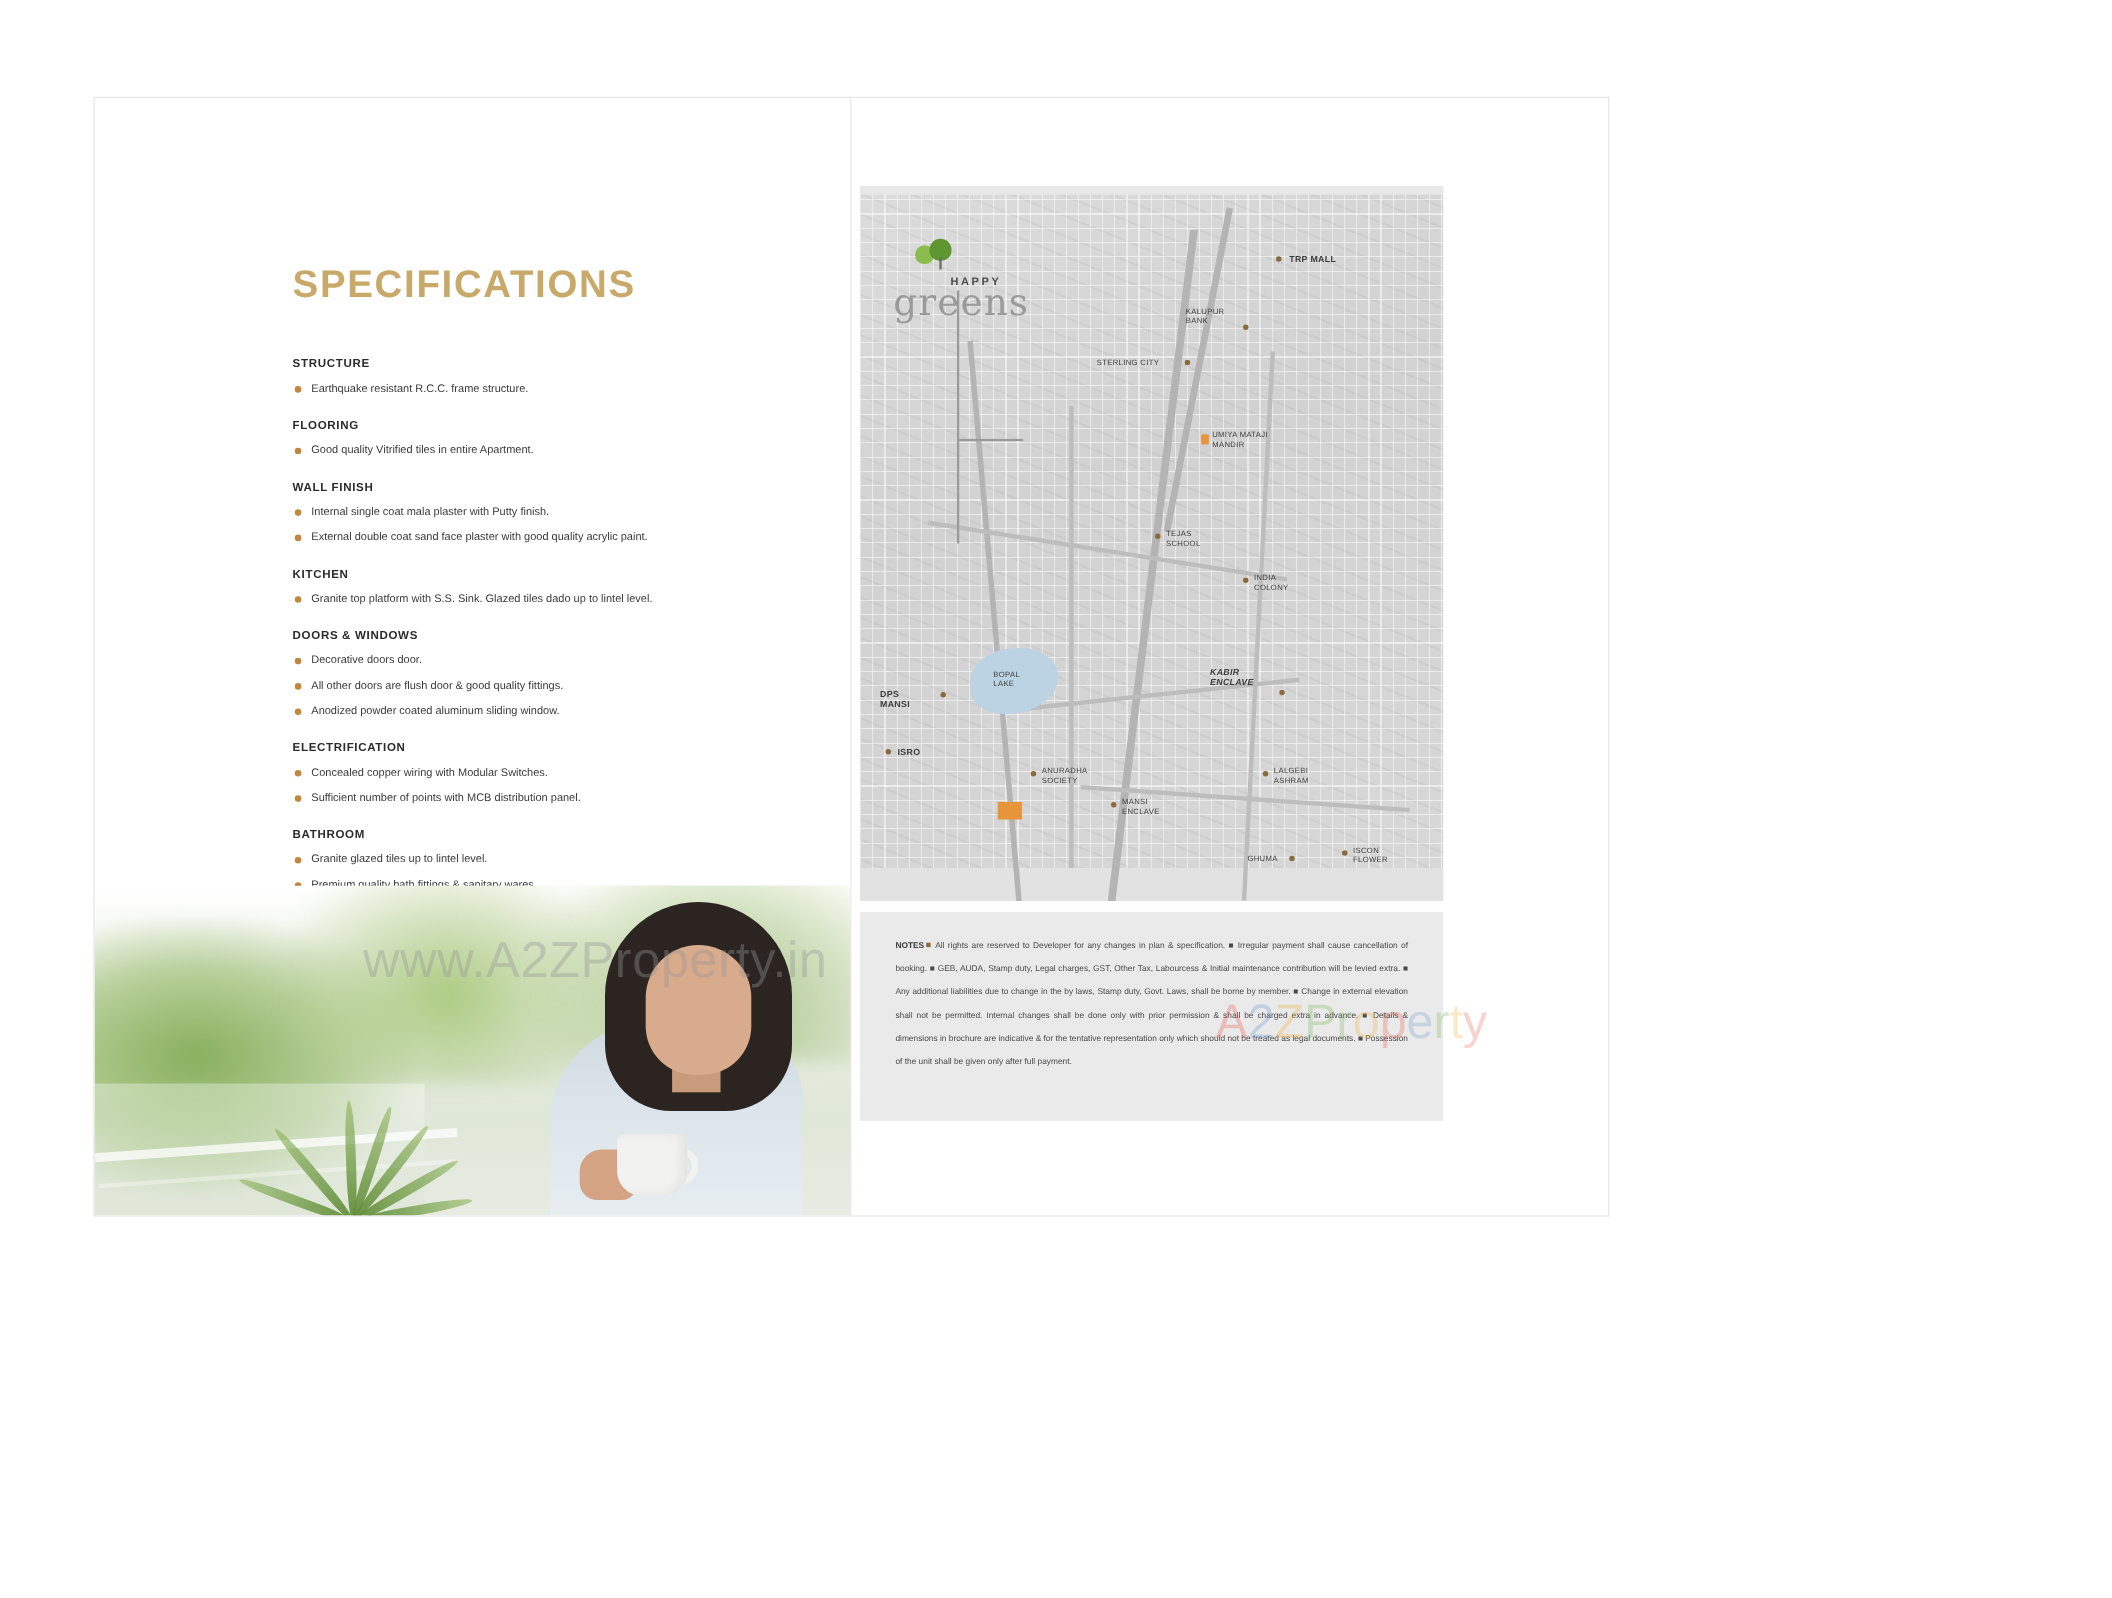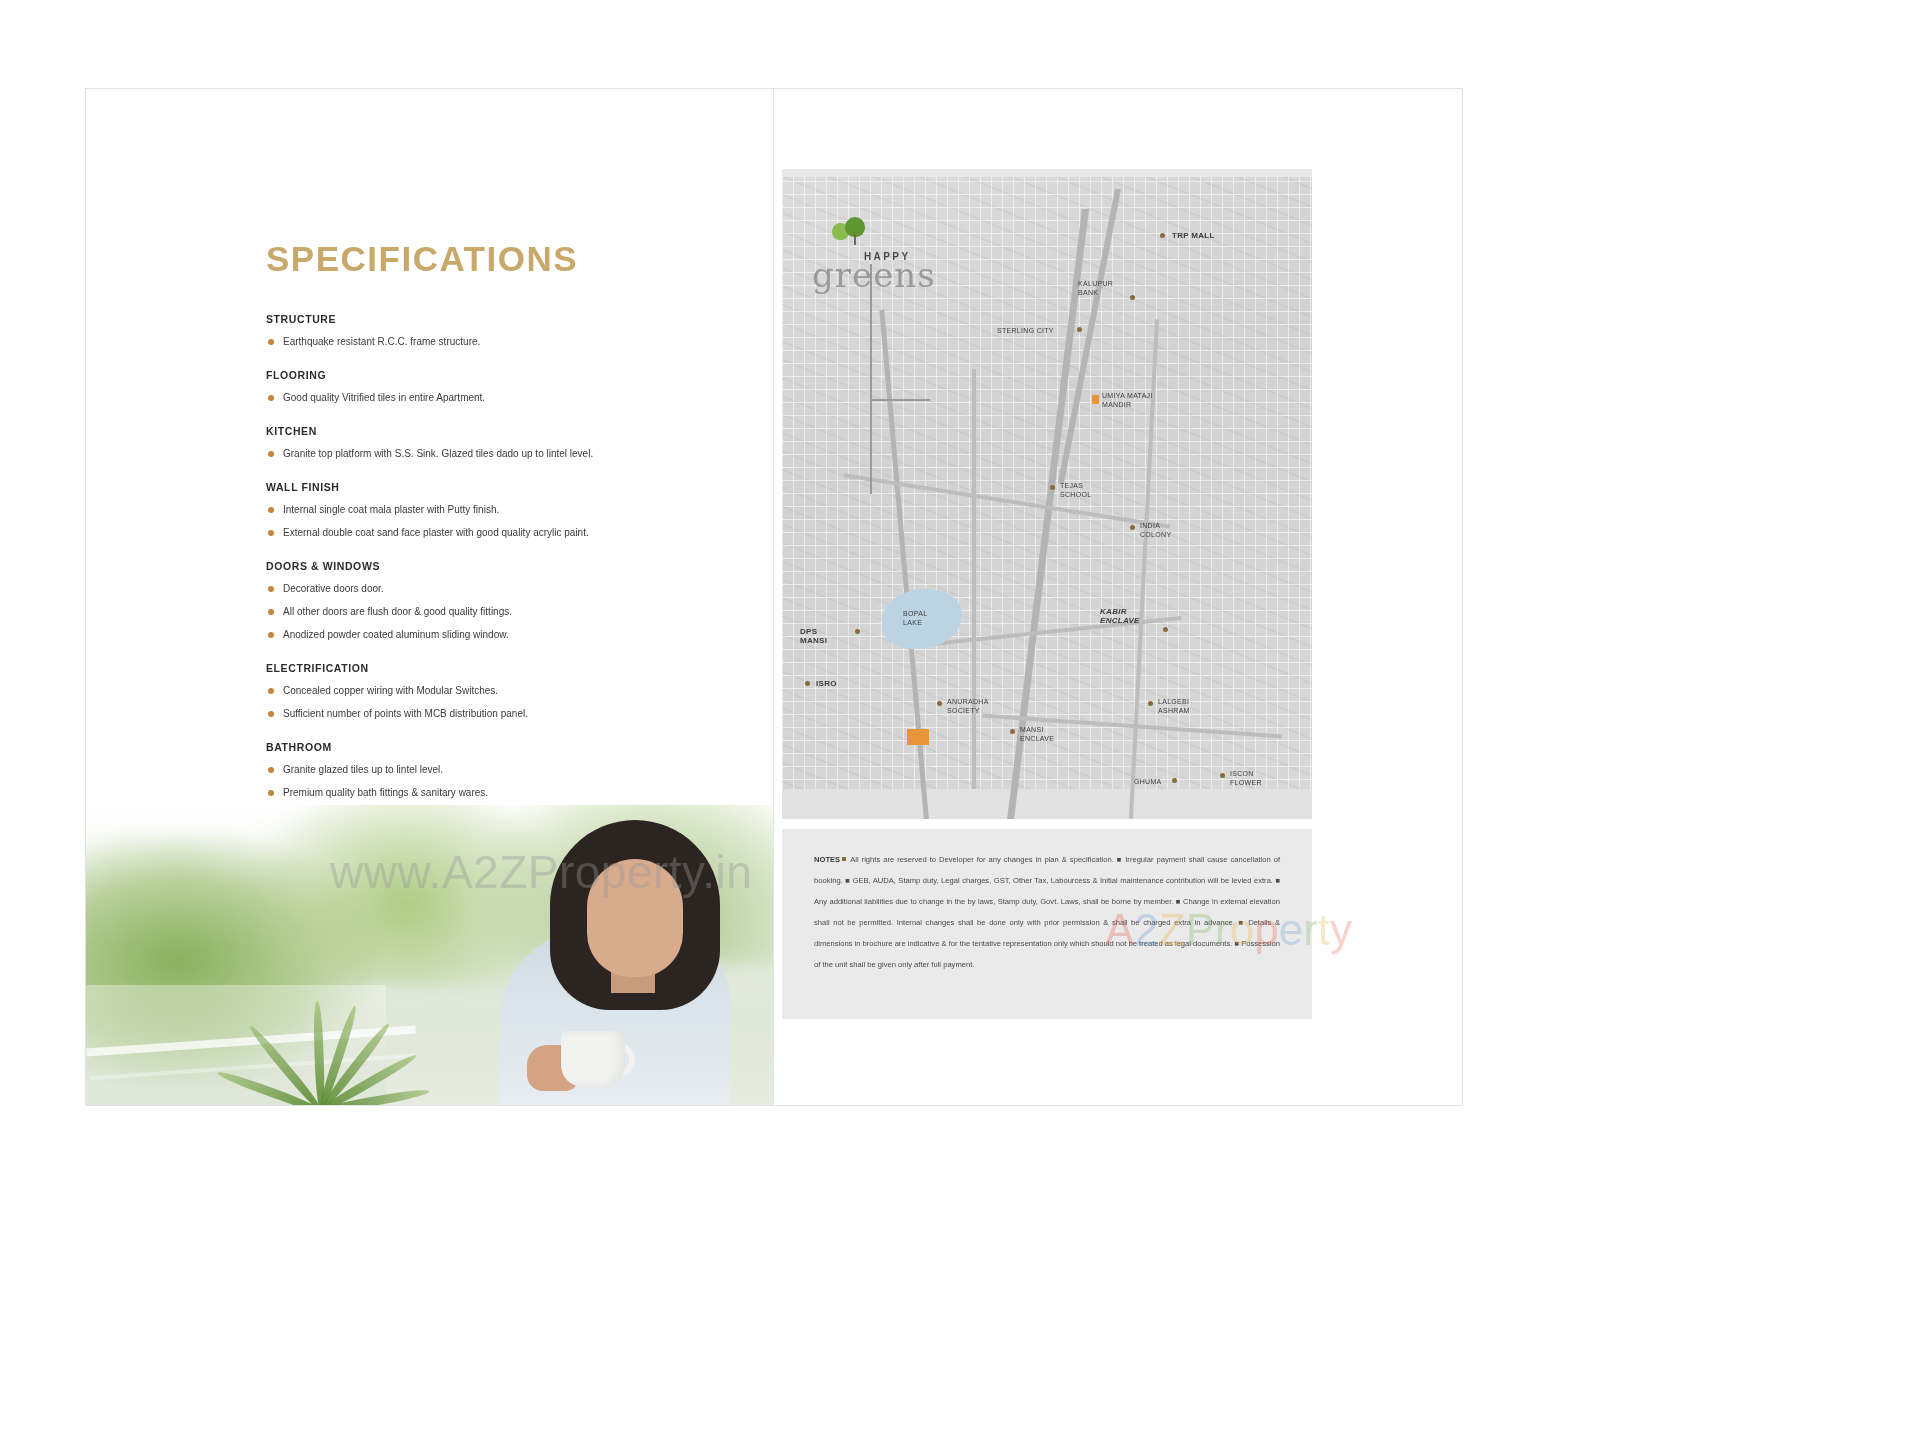--- a/index.html
+++ b/index.html
@@ -52,21 +52,21 @@
     letter-spacing: 1.5px;
     color: #c8a96a;
     font-weight: 700;
   }
   .spec-list {
     position: absolute;
     left: 180px;
     top: 224px;
     width: 430px;
   }
-  .spec-group { margin-bottom: 20px; }
+  .spec-group { margin-bottom: 20px; margin-top: 12px; }
   .spec-head {
     font-size: 10.5px;
     font-weight: bold;
     letter-spacing: 0.6px;
     color: #2b2b2b;
     margin-bottom: 10px;
   }
   .spec-item {
     position: relative;
     font-size: 10px;
@@ -317,28 +317,28 @@
           <div class="spec-head">STRUCTURE</div>
           <div class="spec-item"><span class="dot"></span><span>Earthquake resistant R.C.C. frame structure.</span></div>
         </div>
 
         <div class="spec-group">
           <div class="spec-head">FLOORING</div>
           <div class="spec-item"><span class="dot"></span><span>Good quality Vitrified tiles in entire Apartment.</span></div>
         </div>
 
         <div class="spec-group">
-          <div class="spec-head">KITCHEN</div>
-          <div class="spec-item"><span class="dot"></span><span>Granite top platform with S.S. Sink. Glazed tiles dado up to lintel level.</span></div>
-        </div>
-
-        <div class="spec-group">
           <div class="spec-head">WALL FINISH</div>
           <div class="spec-item"><span class="dot"></span><span>Internal single coat mala plaster with Putty finish.</span></div>
           <div class="spec-item"><span class="dot"></span><span>External double coat sand face plaster with good quality acrylic paint.</span></div>
+        </div>
+
+        <div class="spec-group">
+          <div class="spec-head">KITCHEN</div>
+          <div class="spec-item"><span class="dot"></span><span>Granite top platform with S.S. Sink. Glazed tiles dado up to lintel level.</span></div>
         </div>
 
         <div class="spec-group">
           <div class="spec-head">DOORS &amp; WINDOWS</div>
           <div class="spec-item"><span class="dot"></span><span>Decorative doors door.</span></div>
           <div class="spec-item"><span class="dot"></span><span>All other doors are flush door &amp; good quality fittings.</span></div>
           <div class="spec-item"><span class="dot"></span><span>Anodized powder coated aluminum sliding window.</span></div>
         </div>
 
         <div class="spec-group">

